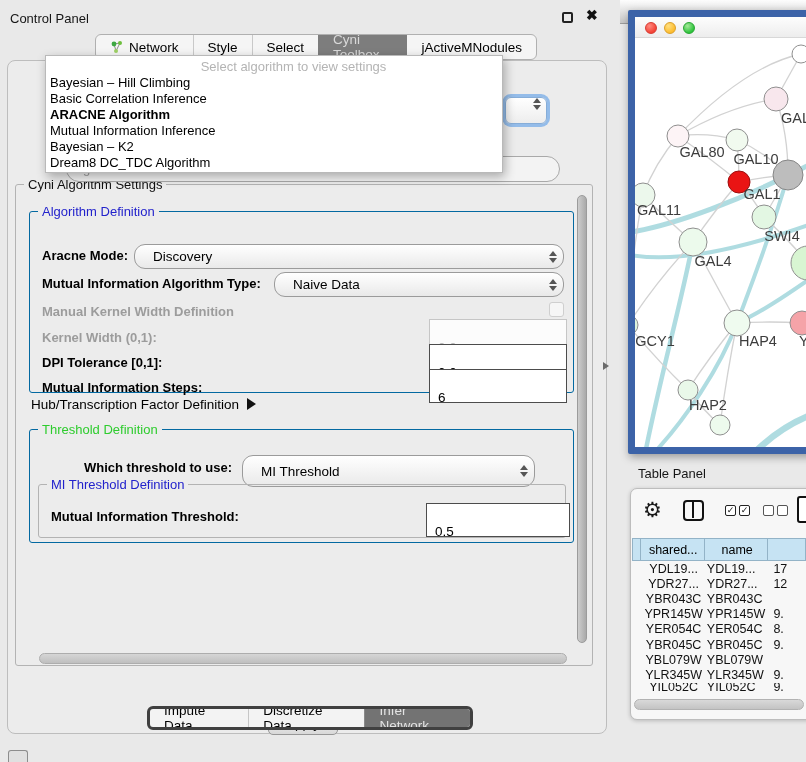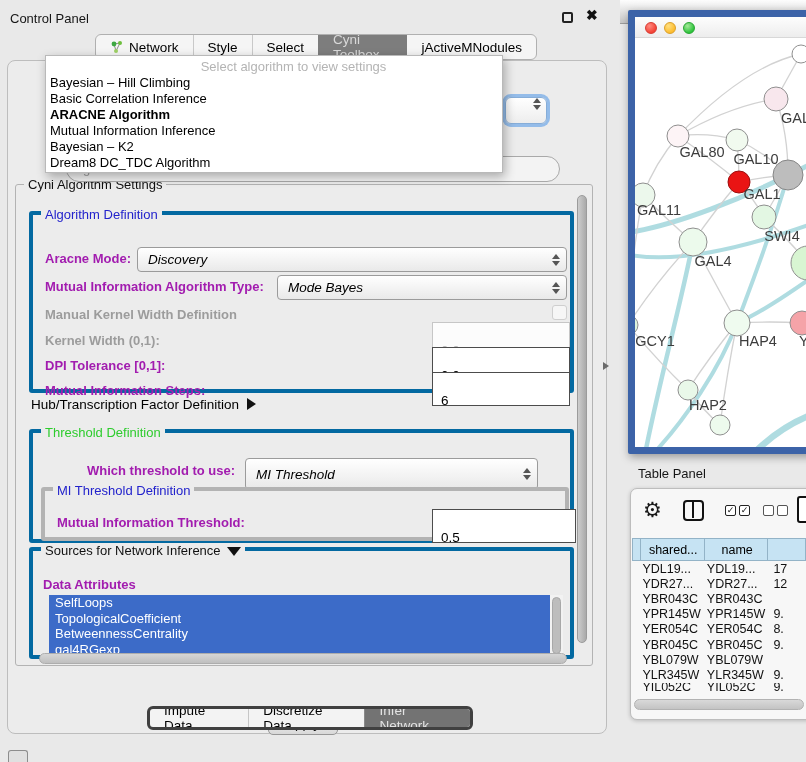--- a/index.html
+++ b/index.html
@@ -37,40 +37,40 @@
 
   
   .popup { position:absolute; left:45px; top:55px; width:458px; height:118px; background:#fff;
            border:1px solid #b9b9b9; box-shadow:2px 4px 10px rgba(0,0,0,.3); z-index:5; }
   .popup-prompt { height:19px; text-align:center; color:#b4b4b4; font-size:13px; padding-top:3px;margin-left:39px; }
   .popup-item { height:16px; line-height:16px; font-size:13px; padding-left:4px; color:#000;
                 white-space:nowrap; }
   .popup-item.bold { font-weight:bold; }
 
   
-  .group { position:absolute; border:4px solid #0369a1; border-radius:3px; }
+  .group { position:absolute; border:1px solid #0369a1; border-radius:3px; }
   .legend { position:absolute; top:-8px; left:8px; background:#ececec; padding:0 4px;
             font-size:13px; color:#111; white-space:nowrap; }
   .legend.blue  { color:#2222cc; }
   .legend.green { color:#2ecc2e; }
 
   .settings { position:absolute; left:15px; top:184px; width:578px; height:482px;
               background:#ececec; border:1px solid #b3b3b3; border-radius:3px; }
 
   .vscroll { position:absolute; right:3px; top:8px; width:13px; height:466px; }
   .vscroll .thumb { position:absolute; left:1px; top:2px; width:10px; height:448px;
                     border-radius:6px; background:linear-gradient(90deg,#cdcdcd,#a9a9a9);
                     border:1px solid #9b9b9b; }
 
-  .lbl  { position:absolute; font-size:13px; font-weight:bold; color:#a21caf; white-space:nowrap; }
+  .lbl  { position:absolute; font-size:13px; font-weight:bold; color:#000000; white-space:nowrap; }
   .lbl.gray { color:#9c9c9c; }
 
-  .combo { position:absolute; border:1px solid #9b9b9b; border-radius:4px;
+  .combo { position:absolute; border:1px solid #9b9b9b; border-radius:11px;
            background:linear-gradient(#ffffff,#e9e9e9); font-size:13.5px; color:#000;
-           display:flex; align-items:center; padding-left:10px;font-style:italic; }
+           display:flex; align-items:center; padding-left:18px; }
   .spinner { position:absolute; right:6px; top:50%; transform:translateY(-50%);
              display:flex; flex-direction:column; align-items:center; gap:2px; }
   .spinner .up   { width:0; height:0; border-left:4px solid transparent;
                    border-right:4px solid transparent; border-bottom:5px solid #555; }
   .spinner .down { width:0; height:0; border-left:4px solid transparent;
                    border-right:4px solid transparent; border-top:5px solid #555; }
 
   .field { position:absolute; background:#fff; border:1px solid #4c4c4c; font-size:13.5px;
            color:#000; text-align:left; padding:16px 8px; line-height:23px; }
   .field.disabled { border:1px solid #c6c6c6; color:#b8b8b8; background:#fcfcfc; }
@@ -148,21 +148,21 @@
   .doc-icon { position:absolute; left:797px; top:496px; width:20px; height:27px;
               border:2.5px solid #111; border-radius:3px; background:#fff; }
 
   .grid { position:absolute; left:632px; top:538px; width:174px; }
   .grid-header { display:flex; height:23px; }
   .gh-cell { background:#c6e3f3; border:1px solid #93b3c7; border-left:none; font-size:12.5px;
              display:flex; align-items:center; justify-content:center; color:#000; }
   .gh-cell:first-child { border-left:1px solid #93b3c7; }
   .grid-row { display:flex; height:15.2px; font-size:12.5px; align-items:center; background:transparent; }
   .gr-cell { overflow:hidden; white-space:nowrap; }
-  .c0 { width:9px; }  .c1 { width:69px; padding-left:2px; } .c2 { width:68px; padding-left:2px; } .c3 { width:40px; padding-left:5px; }
+  .c0 { width:9px; }  .c1 { width:69px; padding-left:2px;text-align:center; } .c2 { width:68px; padding-left:2px; } .c3 { width:40px; padding-left:5px; }
   .tp-hscroll { position:absolute; left:634px; top:699px; width:170px; height:11px;
                 border-radius:6px; background:linear-gradient(#d9d9d9,#c3c3c3); border:1px solid #b2b2b2; }
 
   svg text { font-family:"Liberation Sans", sans-serif; }
 </style>
 </head>
 <body>
 
 <div class="screen">
 
@@ -230,21 +230,21 @@
       <div class="combo" style="left:104px; top:32px; width:430px; height:25px;">
         <span>Discovery</span>
         <span class="spinner">
             <span class="up"></span>
             <span class="down"></span>
           </span>
       </div>
 
       <div class="lbl" style="left:12px; top:64px;">Mutual Information Algorithm Type:</div>
       <div class="combo" style="left:244px; top:60px; width:290px; height:25px;">
-        <span>Mode Bayes</span>
+        <span>Naive Data</span>
         <span class="spinner">
             <span class="up"></span>
             <span class="down"></span>
           </span>
       </div>
 
       <div class="lbl gray" style="left:12px; top:92px;">Manual Kernel Width Definition</div>
       <div class="checkbox" style="left:519px; top:90px;"></div>
 
       <div class="lbl gray" style="left:12px; top:118px; font-weight:bold;">Kernel Width (0,1):</div>
@@ -273,35 +273,20 @@
           </span>
       </div>
 
       <div class="group" style="left:8px; top:54px; width:528px; height:54px; border-color:#b3b3b3;">
         <span class="legend blue">MI Threshold Definition</span>
         <div class="lbl" style="left:12px; top:24px;">Mutual Information Threshold:</div>
         <div class="field" style="left:387px; top:18px; width:144px; height:25px;">0.5</div>
       </div>
     </div>
 
-    <div class="group" style="left:13px; top:362px; width:545px; height:112px;">
-      <span class="legend">
-        <span>Sources for Network Inference</span><span class="tri-down"></span>
-      </span>
-      <div class="lbl" style="left:10px; top:26px;">Data Attributes</div>
-      <div class="attr-list">
-        <div class="attr-item">SelfLoops</div>
-        <div class="attr-item">TopologicalCoefficient</div>
-        <div class="attr-item">BetweennessCentrality</div>
-        <div class="attr-item">gal4RGexp</div>
-        <div class="attr-scroll">
-            <div class="thumb"></div>
-          </div>
-      </div>
-    </div>
 
     <div class="hscroll"></div>
   </div>
 
   <div class="apply-btn">Apply</div>
 
   <div class="bottom-tabbar">
     <div class="btab">
         <span>Impute Data</span>
       </div>

